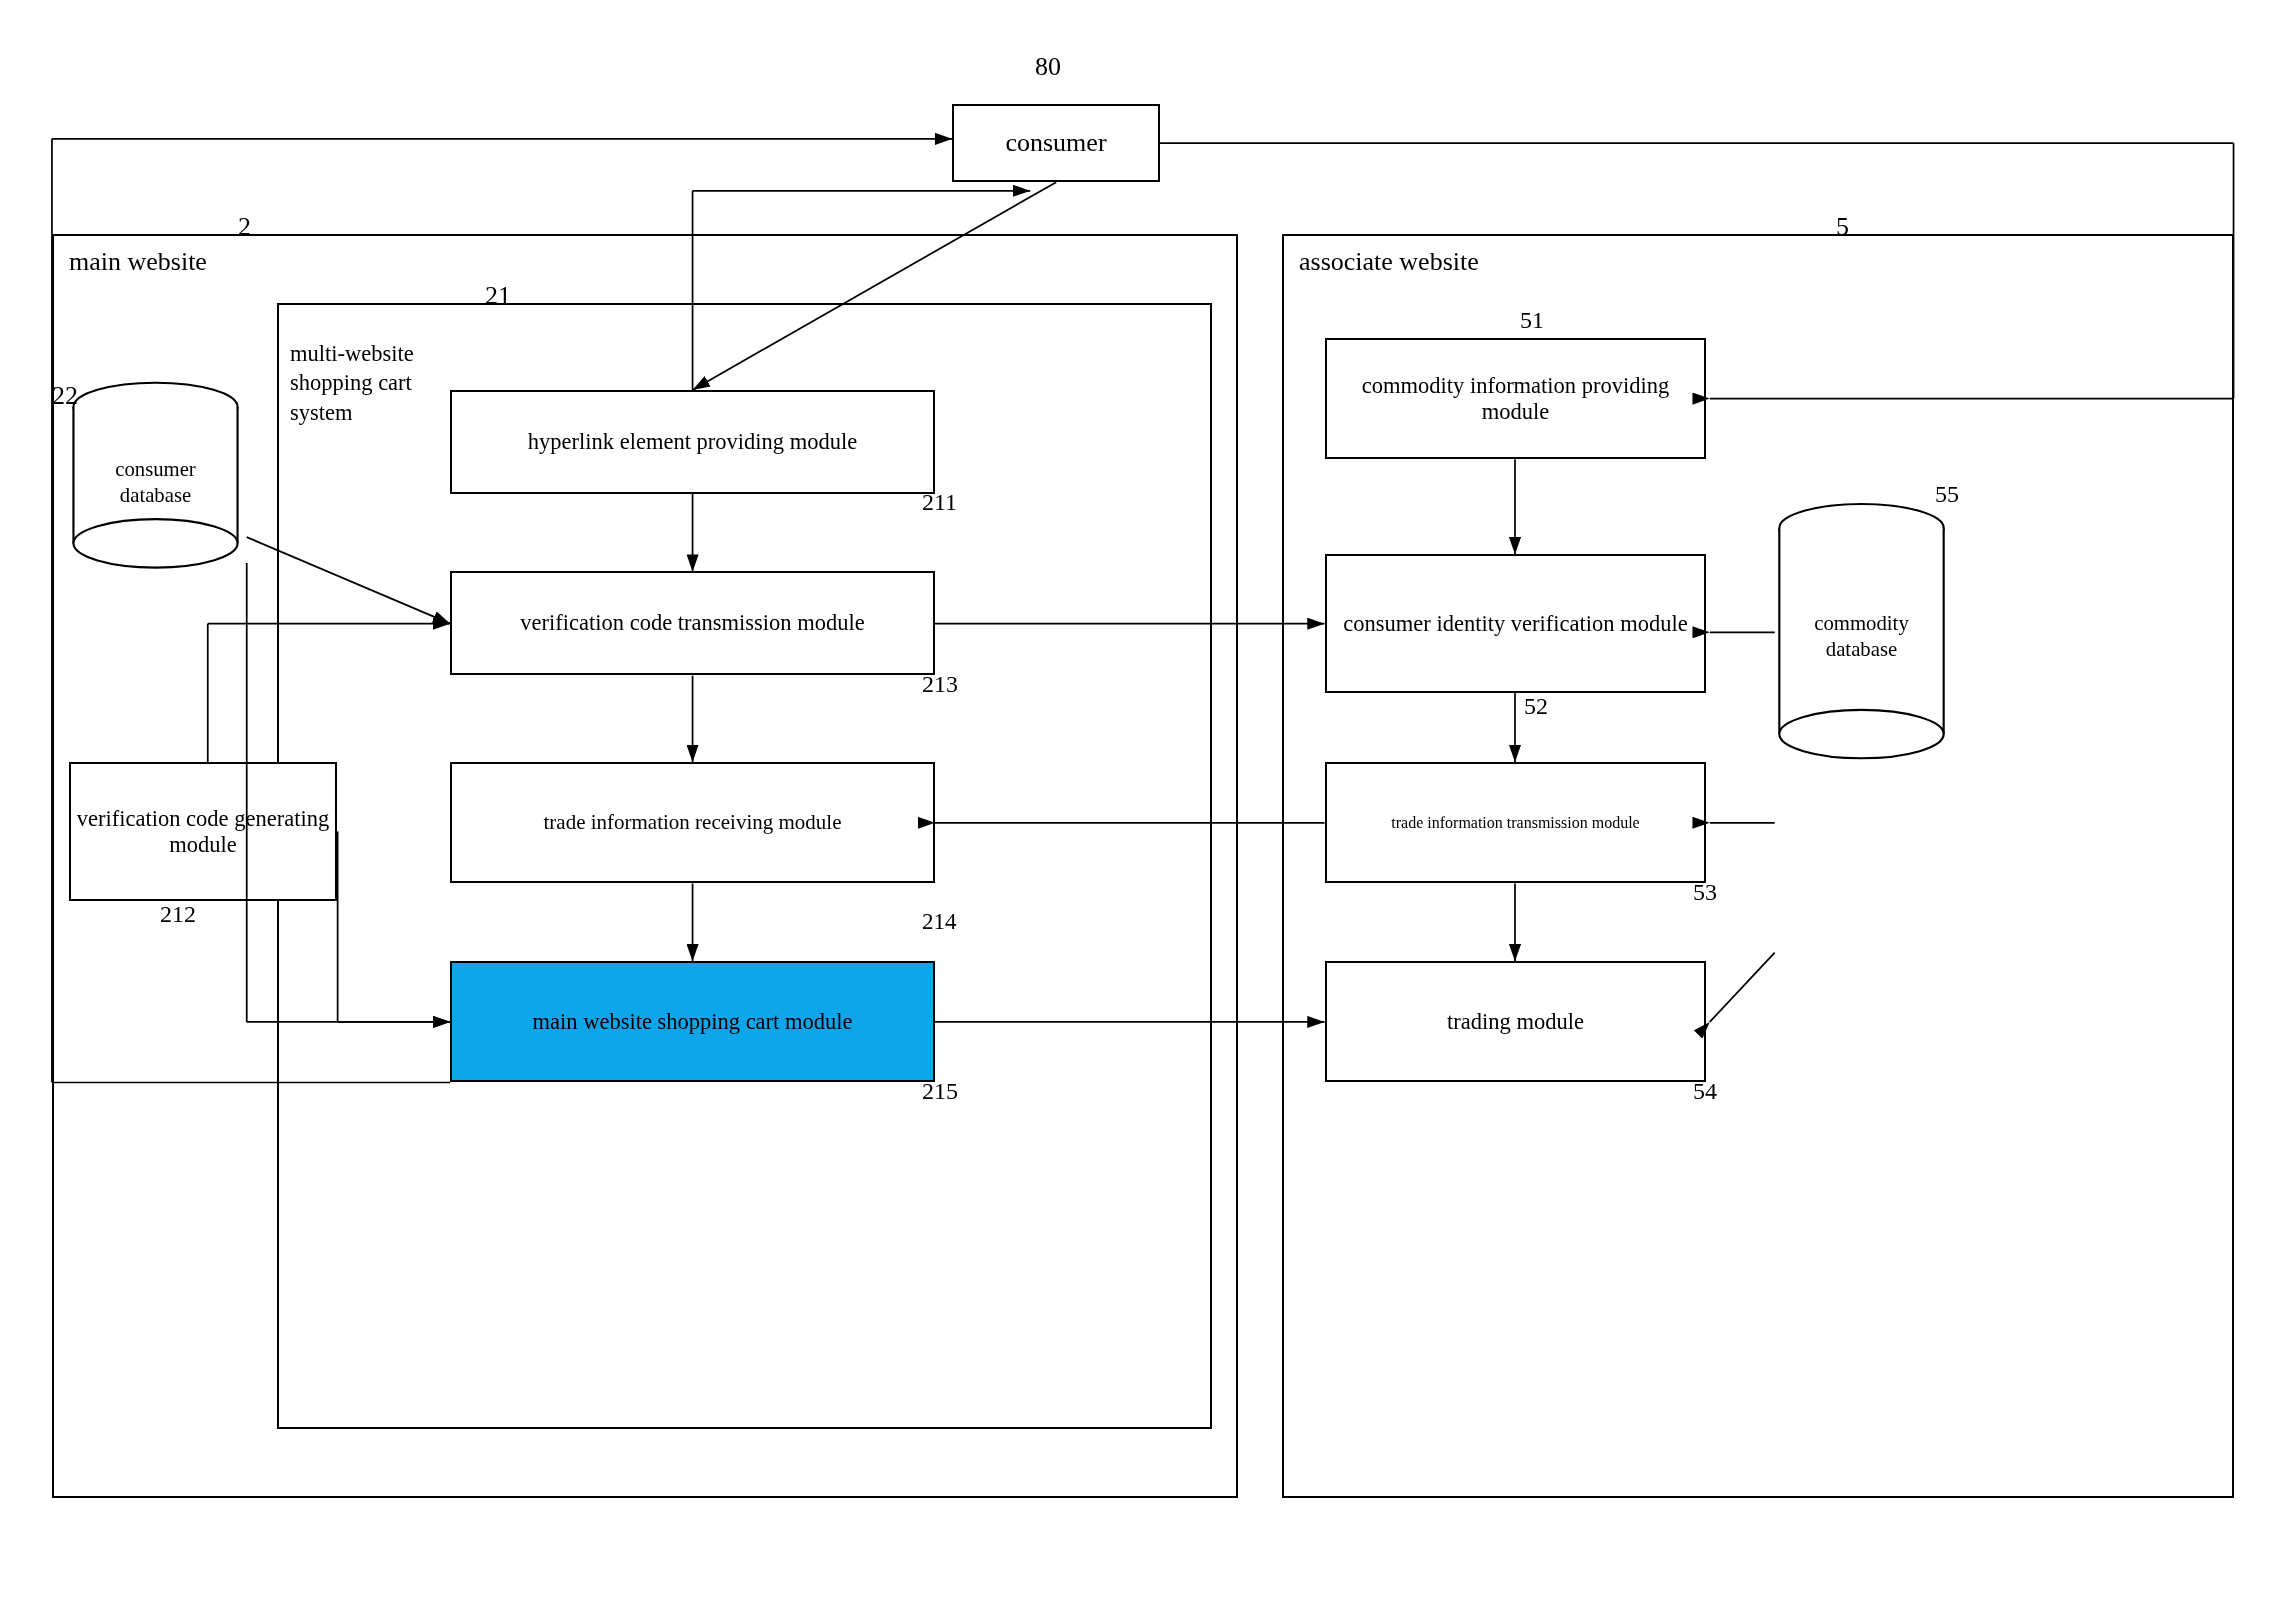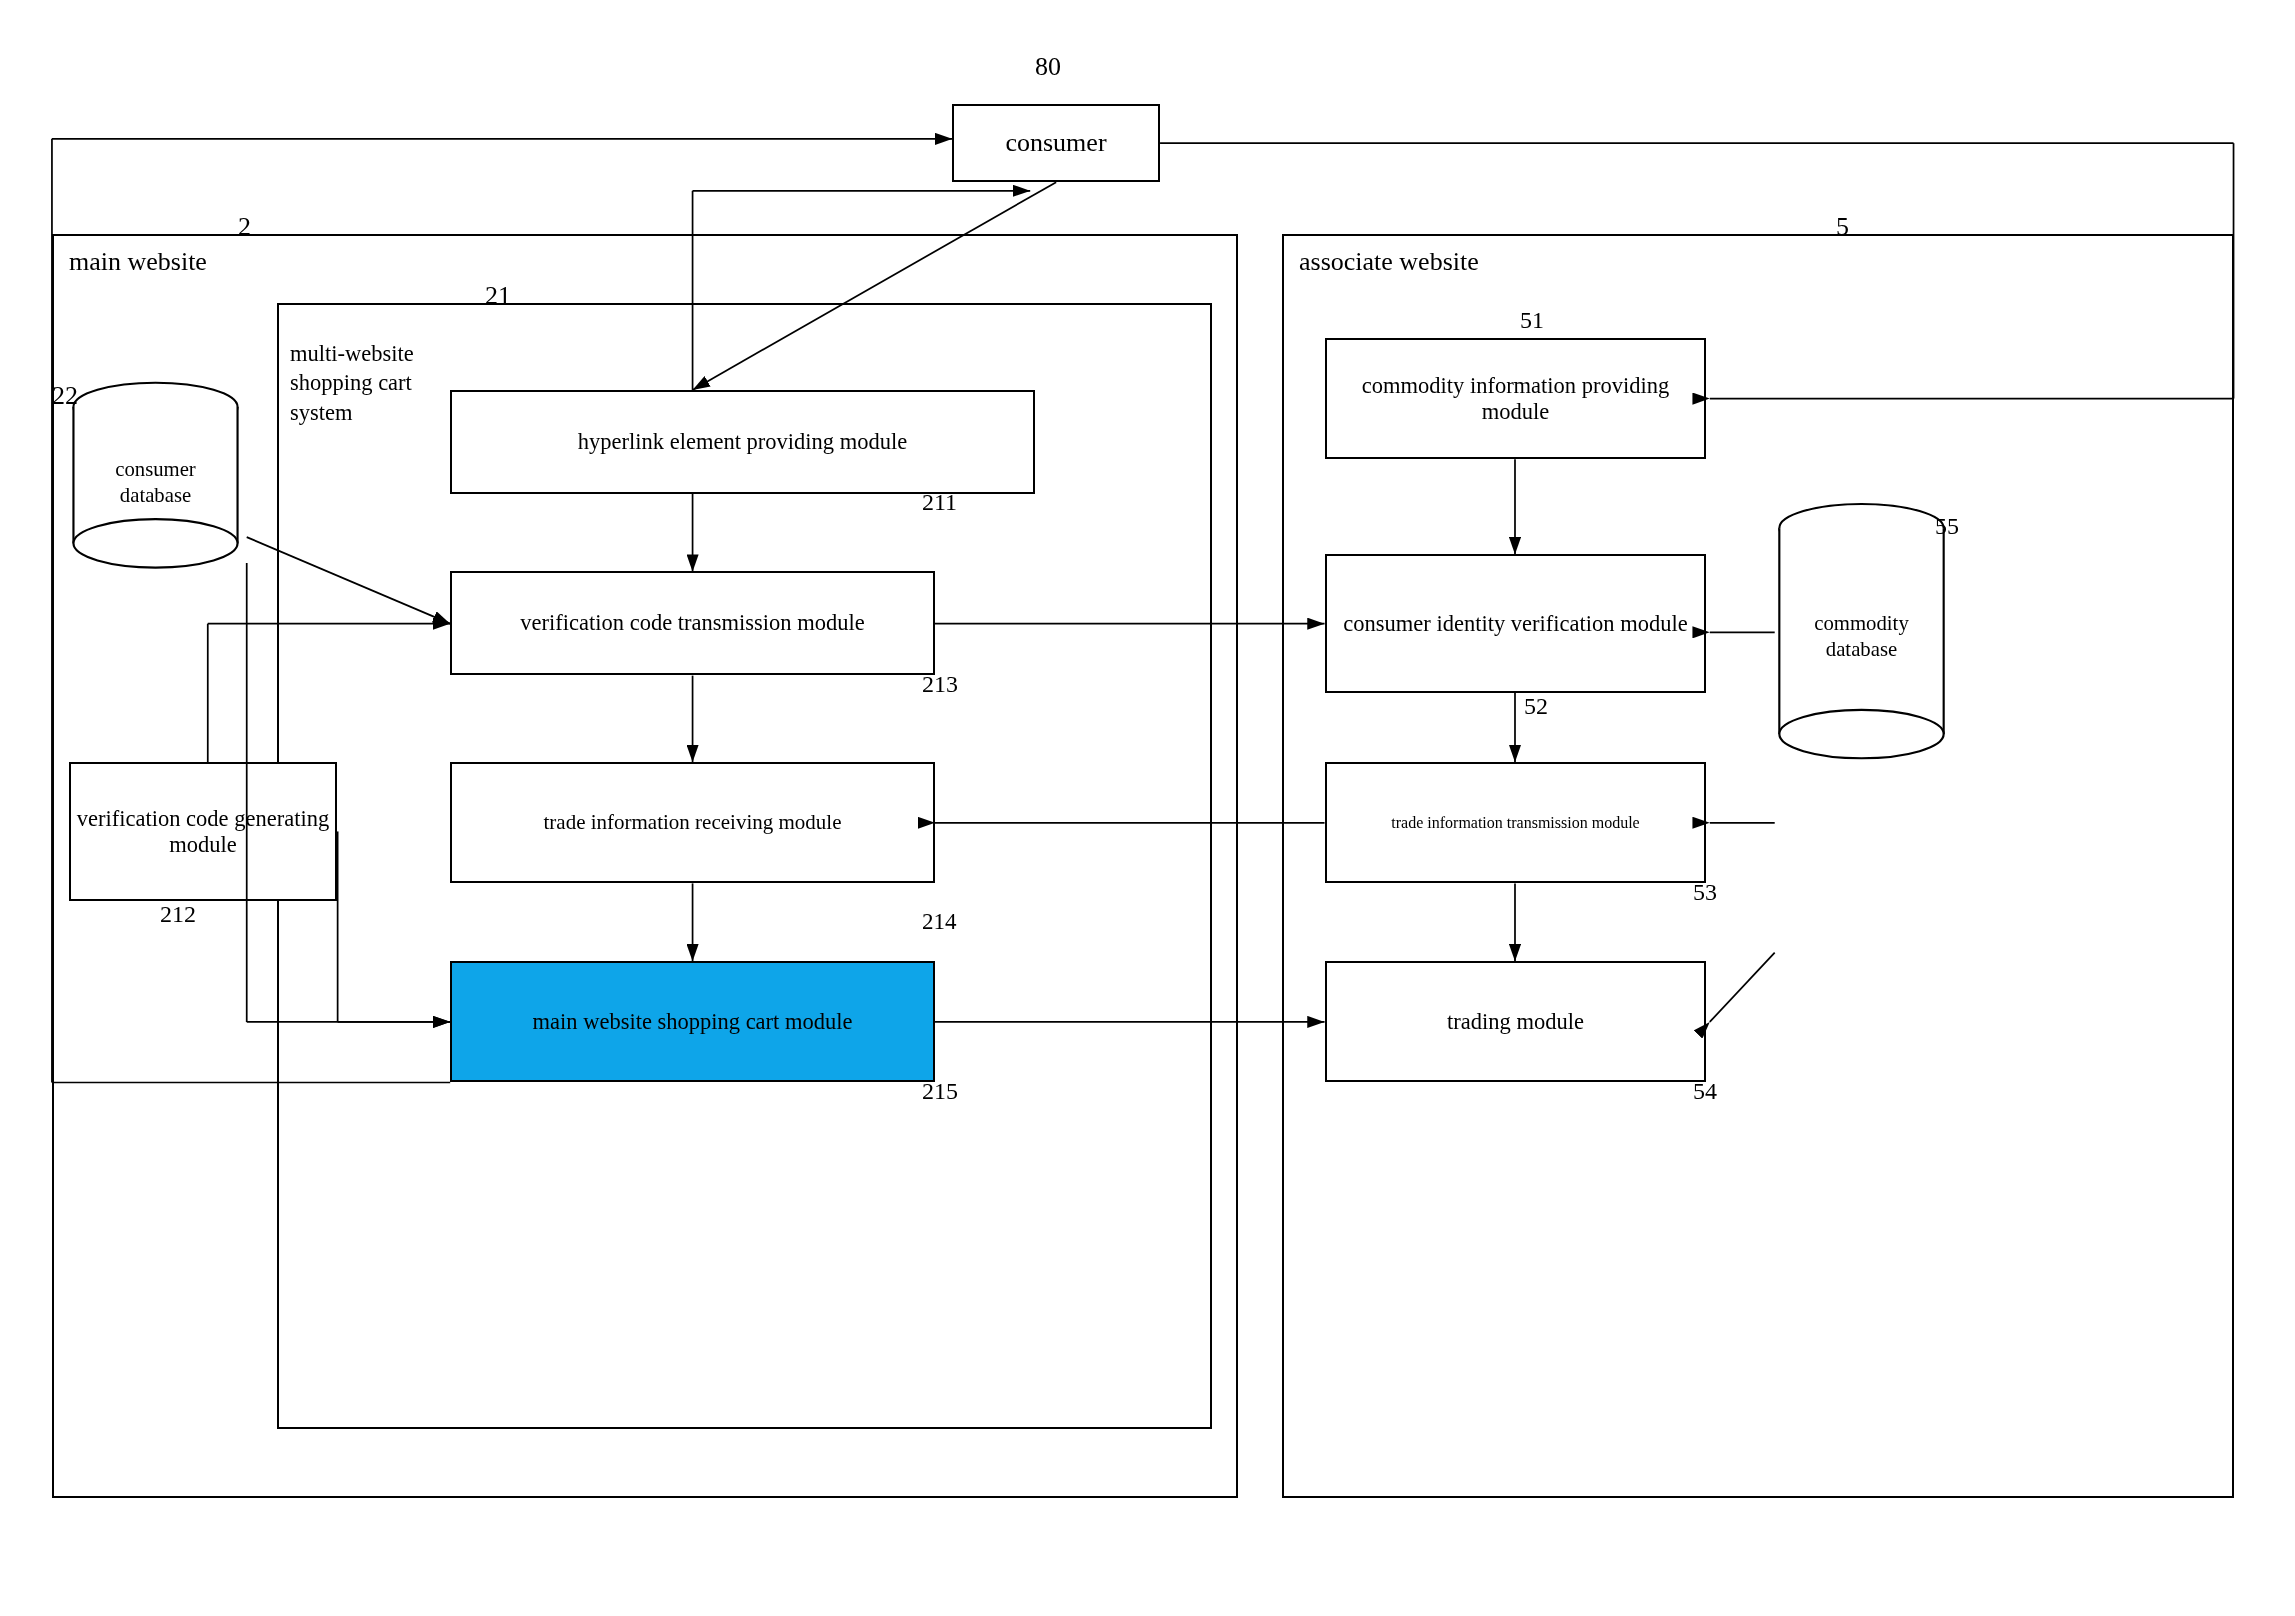--- a/index.html
+++ b/index.html
@@ -133,21 +133,21 @@
       top: 381px;
       left: 52px;
       font-size: 26px;
     }
 
     
     .hyperlink-box {
       position: absolute;
       top: 390px;
       left: 450px;
-      width: 585px;
+      width: 485px;
       height: 104px;
       border: 2.2px solid #000;
       display: flex;
       align-items: center;
       justify-content: center;
       background: #fff;
       font-size: 22.5px;
       text-align: center;
     }
 
@@ -350,21 +350,20 @@
       left: 1775px;
       width: 173px;
       height: 260px;
     }
 
     .label-55 {
       position: absolute;
       top: 481px;
       left: 1935px;
       font-size: 24px;
-      margin-top: 32px;
     }
 
     
     .arrows-svg {
       position: absolute;
       top: 0; left: 0;
       width: 2295px;
       height: 1617px;
       pointer-events: none;
     }

